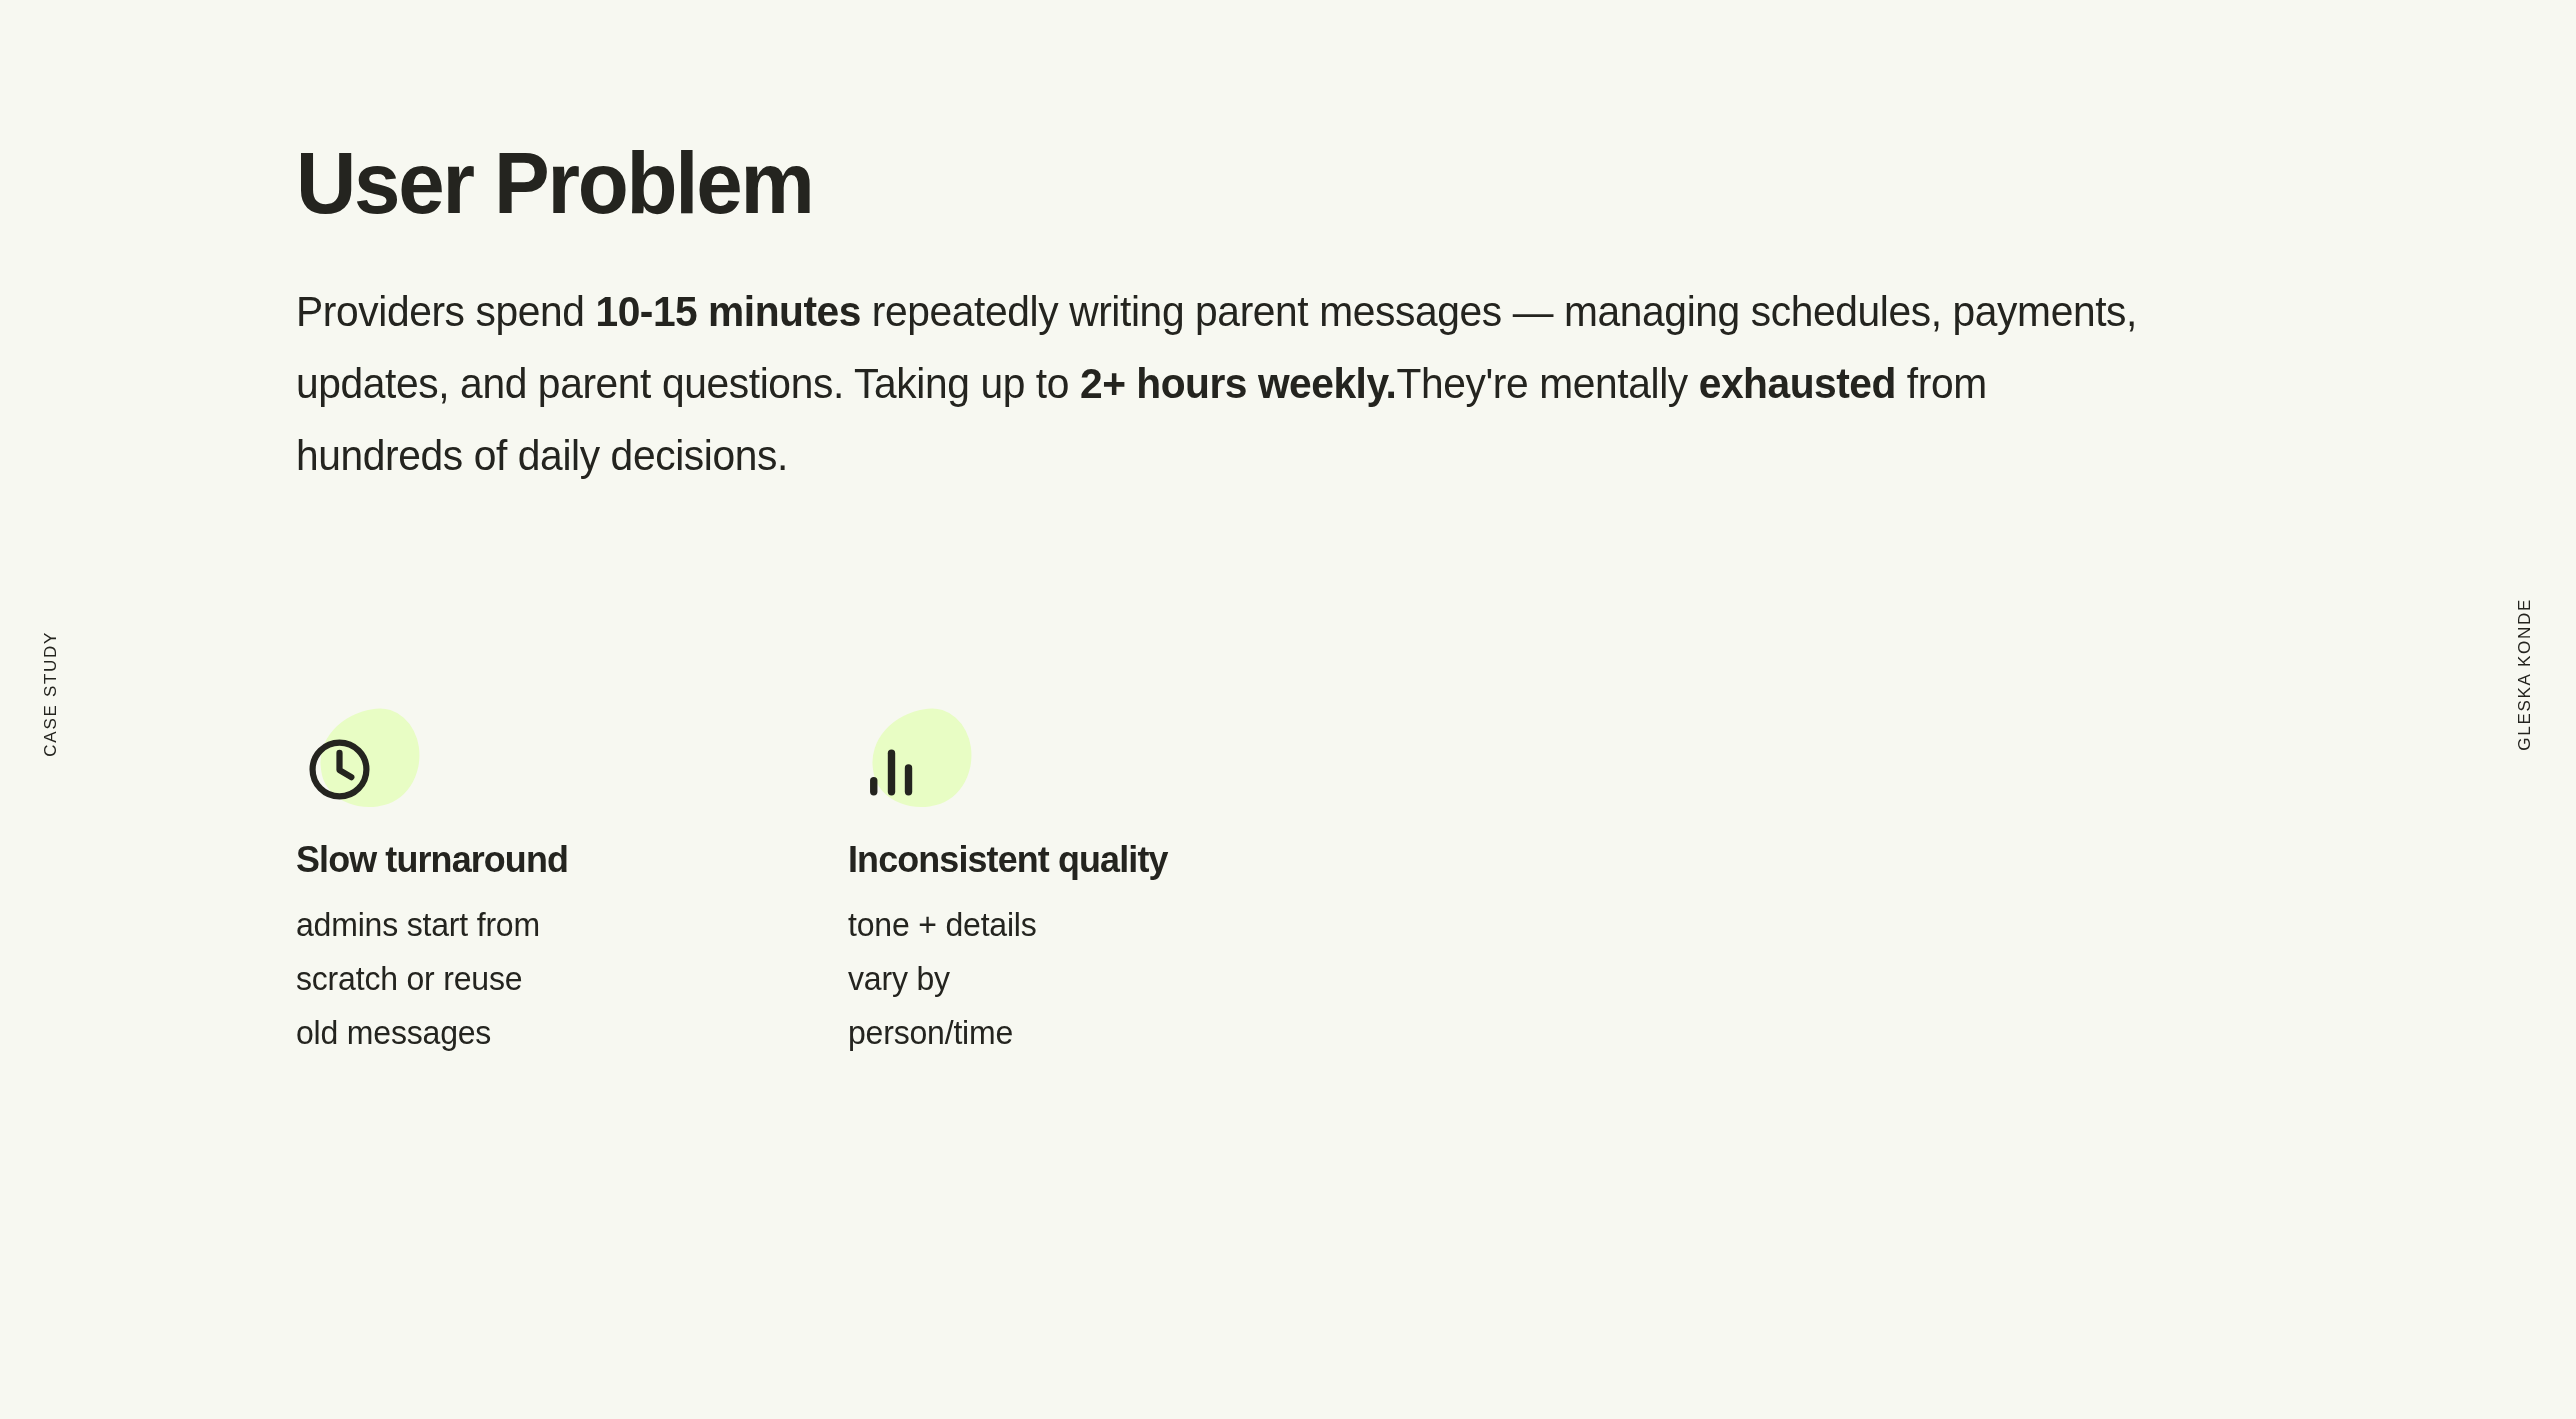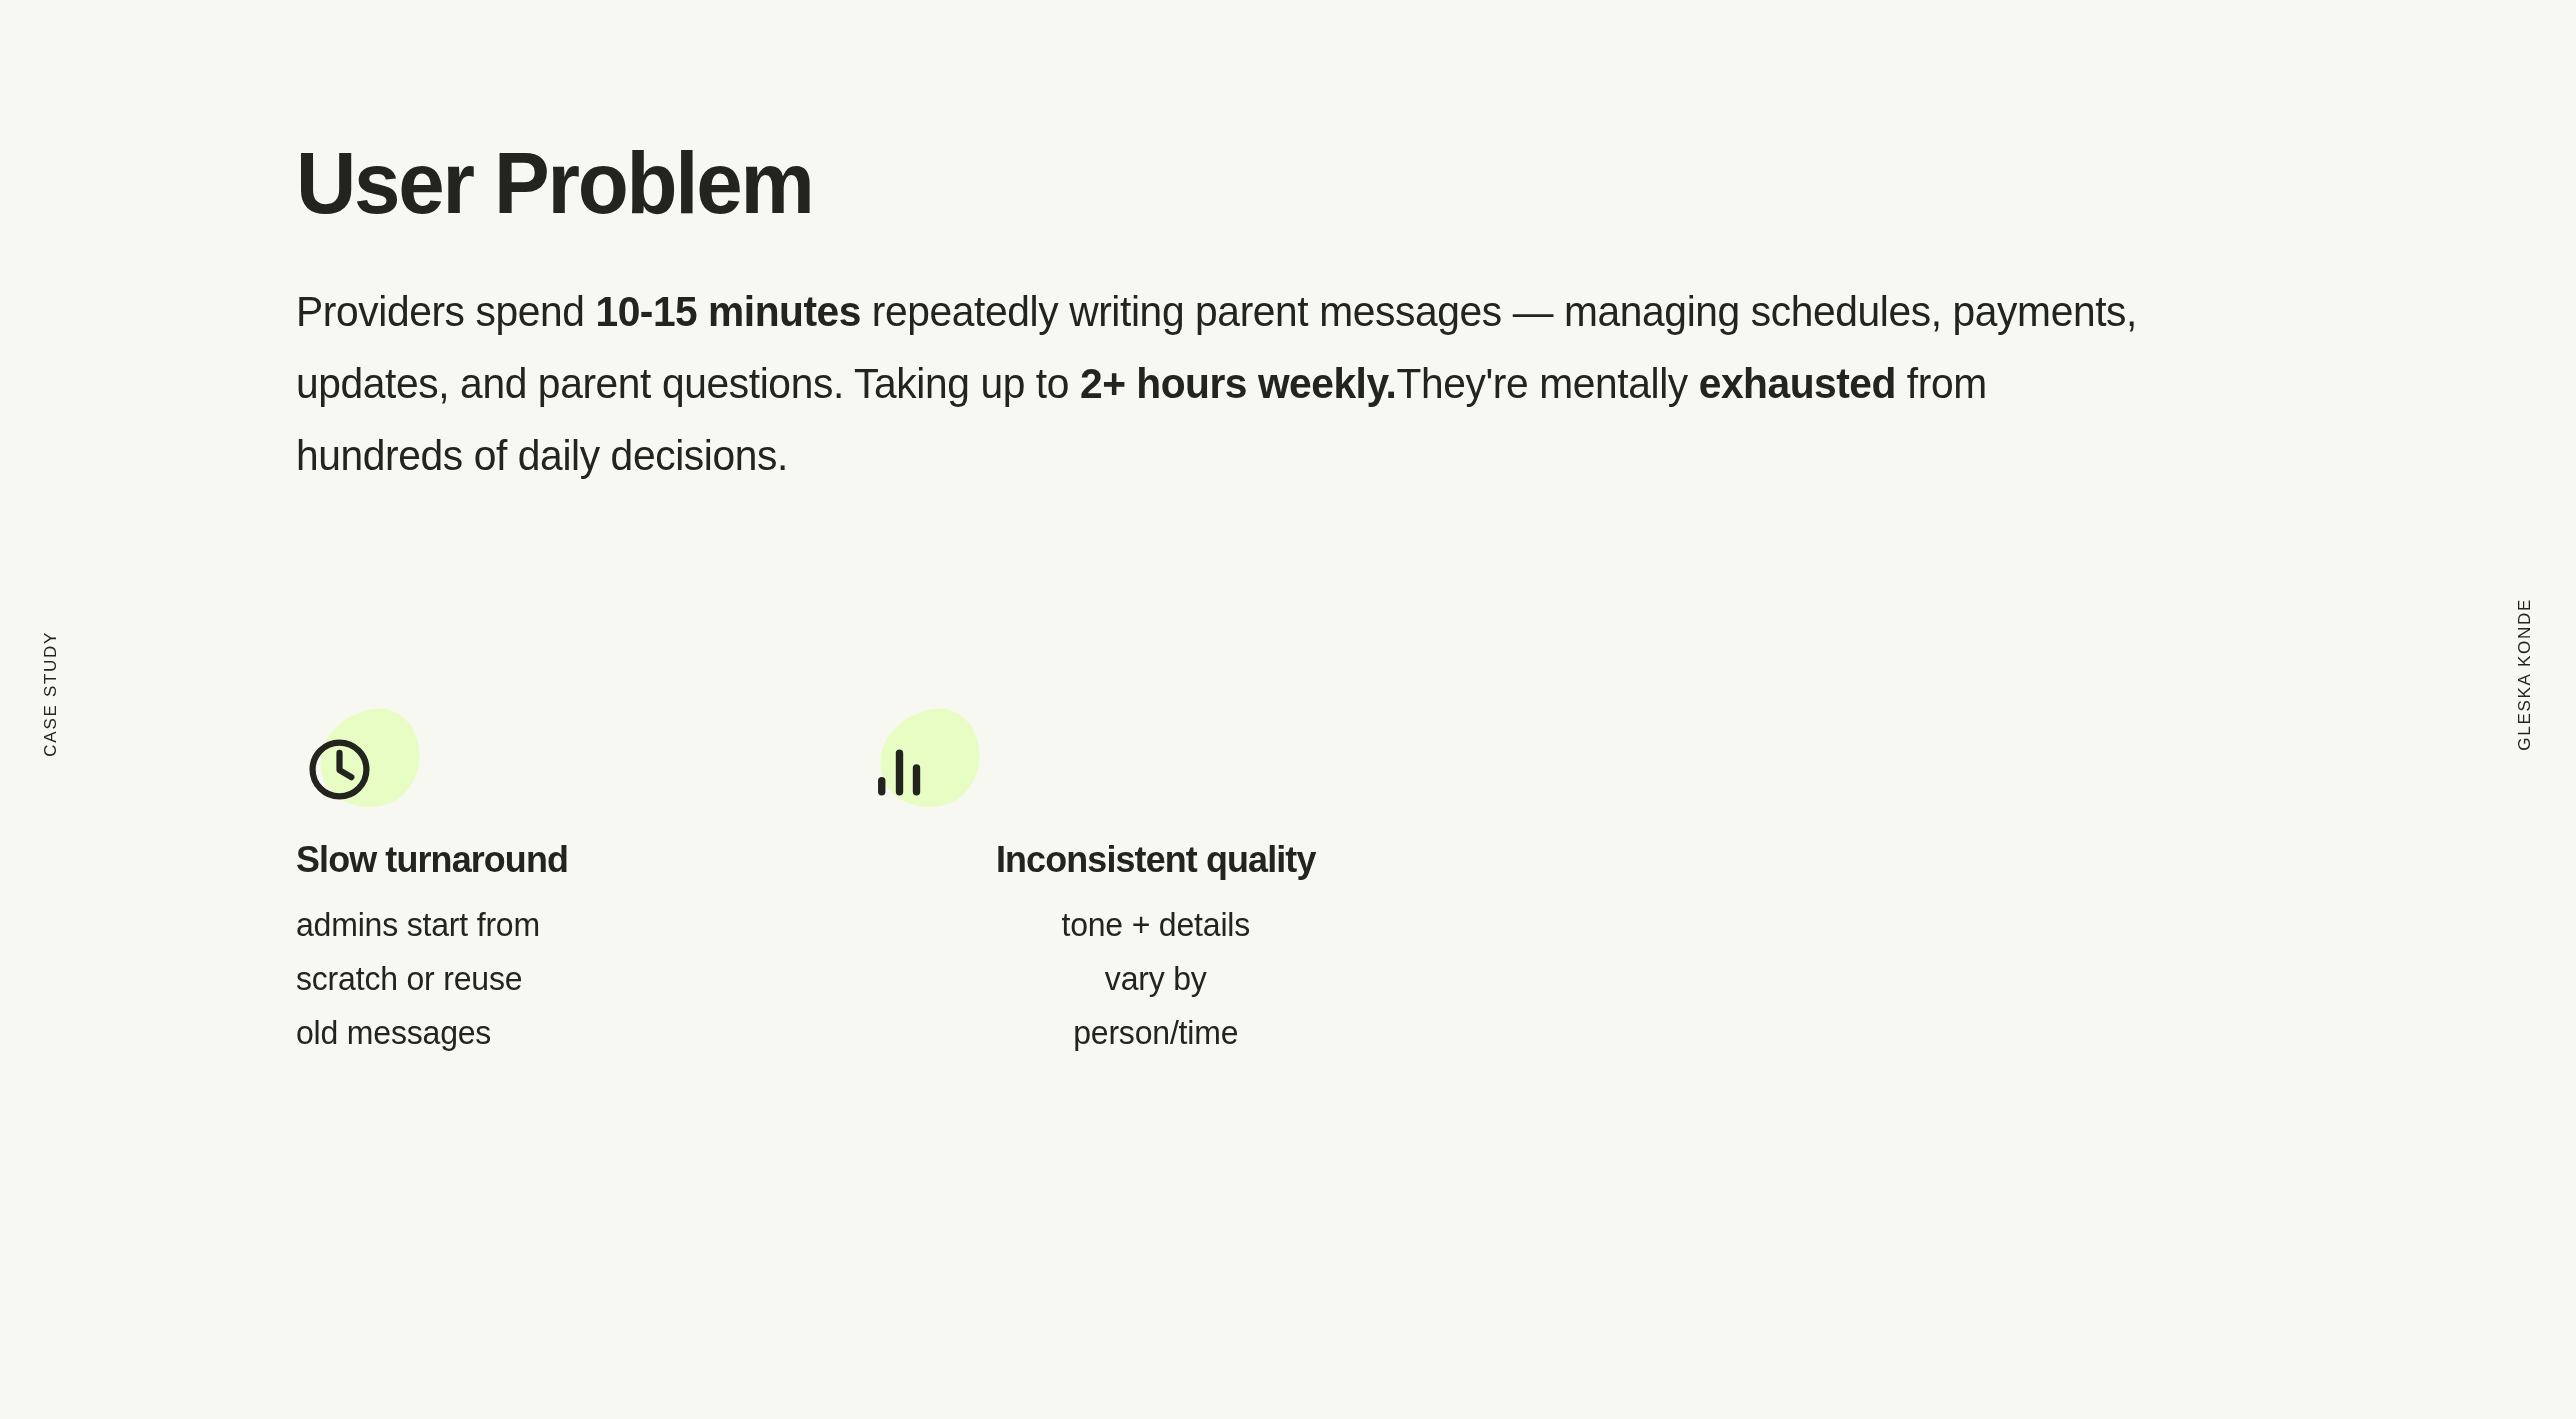--- a/index.html
+++ b/index.html
@@ -80,25 +80,25 @@
   }
   .lede b { font-weight: 700; letter-spacing: -0.5px; }
 
   
   .cards {
     position: absolute;
     left: 0;
     top: 706px;
     width: 1906px;
     display: flex;
-    gap: 8px;
+    gap: 0;
   }
   .card { position: relative; }
   .card.c0 { width: 552px; }
-  .card.c1 { width: 618px; text-align: center; }
+  .card.c1 { width: 618px; }
   .card.c2 { width: 591px; }
 
   .icon-wrap {
     position: relative;
     width: 138px;
     height: 131px;
   }
   .blob {
     position: absolute;
     width: 100px;

